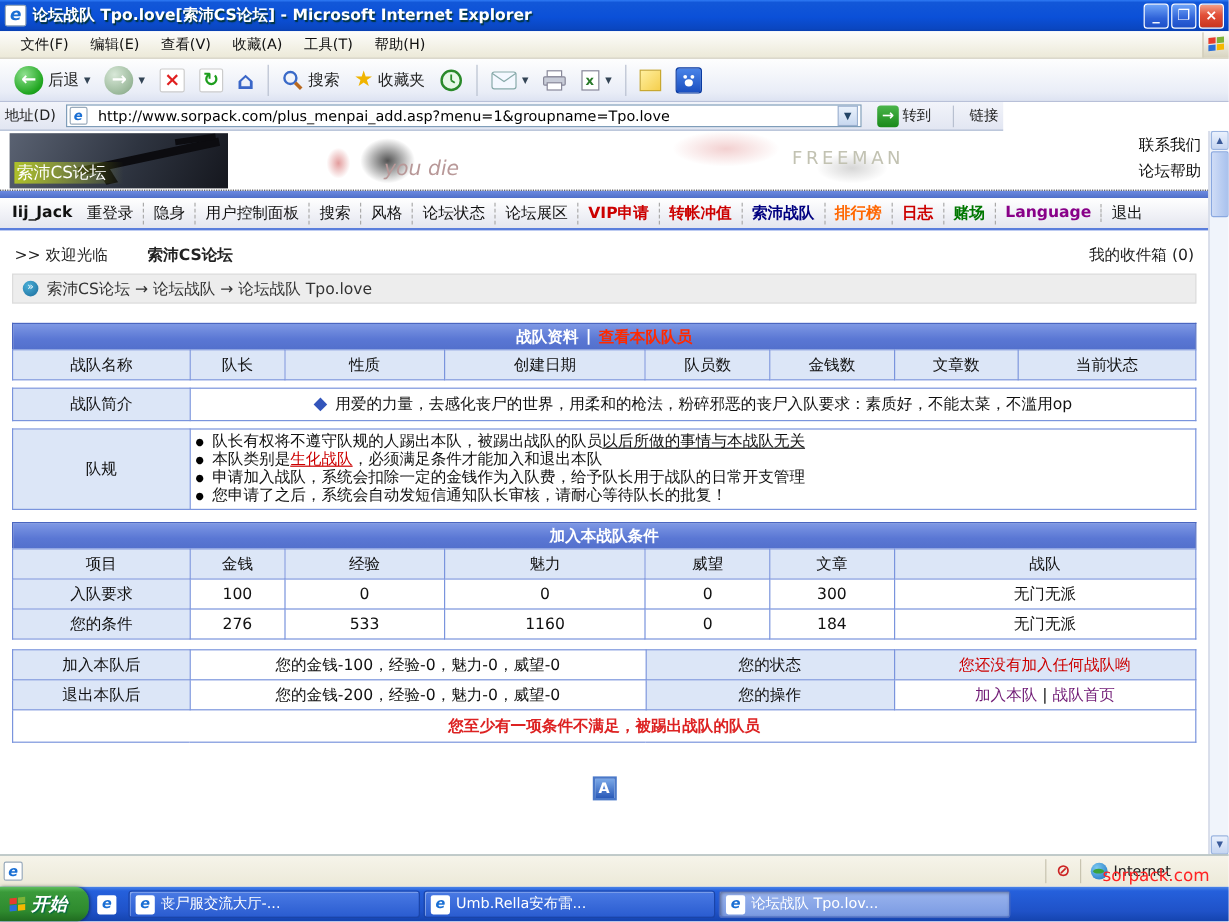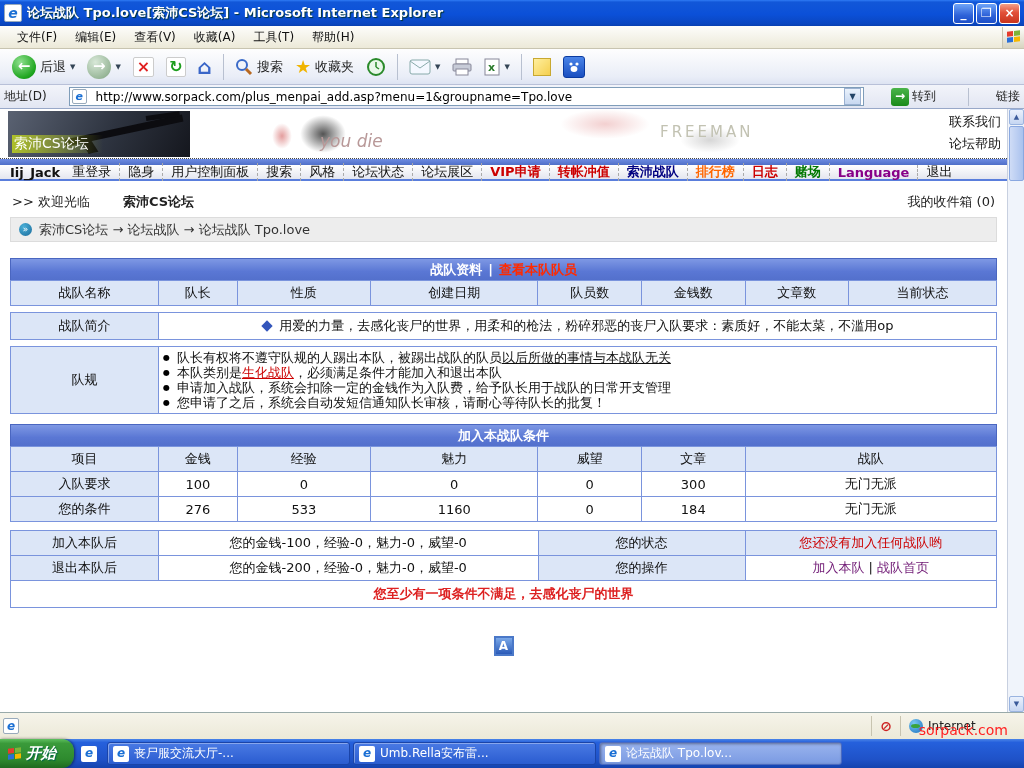--- a/index.html
+++ b/index.html
@@ -39,23 +39,23 @@
   .dd { font-size:7px; color:#345; }
   .glyph { font-size:16px; font-weight:bold; line-height:1; }
   .g-stop { color:#e02020; background:#fff; border:1px solid #ccc; padding:1px 3px; border-radius:2px; }
   .g-refresh { color:#1e9e1e; background:#fff; border:1px solid #ccc; padding:1px 2px; border-radius:2px; }
   .g-home { color:#3a66c8; font-size:20px; }
   .vsep { width:1px; height:26px; background:#b8c0d0; margin:0 5px; }
   .note { width:18px; height:18px; background:linear-gradient(135deg,#ffef9e,#f5cf4e); border:1px solid #c8a830; }
   .paw { width:22px; height:22px; background:linear-gradient(180deg,#4a84e8,#1a4fc0); border:1px solid #0a3aa0; border-radius:3px;
     display:flex; align-items:center; justify-content:center; }
 
-  #addressbar { position:absolute; top:85px; left:0; width:1024px; height:24px;
+  #addressbar { position:absolute; top:85px; left:0; width:836px; height:24px;
     background:linear-gradient(180deg,#f2f4fa,#e2e6f2); border-bottom:1px solid #98a8c8;
-    display:flex; align-items:center; padding:0 4px; gap:22px; color:#222; }
+    display:flex; align-items:center; padding:0 4px; gap:8px; color:#222; }
   #addr-input { flex:1; height:19px; background:#fff; border:1px solid #7f9db9; display:flex; align-items:center; padding:0 2px; gap:4px; }
   #addr-input .url { white-space:nowrap; overflow:hidden; font-size:12px; color:#000; }
   .addr-dd { width:17px; height:17px; margin-left:auto; background:linear-gradient(180deg,#eaf2fc,#c8d8f0); border:1px solid #9ab0d0; font-size:8px; color:#246; text-align:center; line-height:15px; }
   .gobtn { display:flex; align-items:center; gap:3px; padding:1px 5px; }
   .goicon { width:18px; height:18px; background:linear-gradient(180deg,#4ab44a,#1a8a1a); color:#fff; border-radius:3px; text-align:center; line-height:17px; font-weight:bold; }
 
   
   #viewport { position:absolute; top:109px; left:0; width:1024px; height:603px; background:#fff; overflow:hidden; }
   #pagescroll { position:absolute; right:0; top:0; width:17px; height:603px; background:#f0f4fb;
     border-left:1px solid #c8d0e0; }
@@ -81,21 +81,21 @@
   .art.domain { left:418px; top:16px; font-size:26px; color:#8f8f8f; }
   .art.tail { left:660px; top:14px; font-size:15px; letter-spacing:3px; color:#c2c2b2; }
   .splat { position:absolute; border-radius:50%; }
   .sp1 { left:300px; top:6px; width:46px; height:38px; background:radial-gradient(ellipse,rgba(40,40,40,.8),rgba(40,40,40,0) 70%); }
   .sp2 { left:272px; top:14px; width:20px; height:26px; background:radial-gradient(ellipse,rgba(200,60,60,.5),rgba(200,60,60,0) 70%); }
   .sp3 { left:560px; top:0; width:90px; height:30px; background:radial-gradient(ellipse,rgba(220,120,120,.35),rgba(220,120,120,0) 70%); }
   .sp4 { left:680px; top:18px; width:60px; height:26px; background:radial-gradient(ellipse,rgba(120,120,120,.3),rgba(120,120,120,0) 70%); }
   #banner-links { position:absolute; right:6px; top:2px; text-align:right; color:#111; font-size:13px; line-height:22px; }
 
   .bluebar { height:6px; background:linear-gradient(180deg,#6e8ce2,#4f6fc8); }
-  #navbar { height:16px; background:linear-gradient(180deg,#ffffff,#e4e6ef); border-bottom:2px solid #5a7edc;
+  #navbar { height:27px; background:linear-gradient(180deg,#ffffff,#e4e6ef); border-bottom:2px solid #5a7edc;
     display:flex; align-items:center; padding-left:10px; font-size:13px; color:#111; white-space:nowrap; }
   #navbar .usr { font-weight:bold; margin-right:4px; }
   #navbar .ni { padding:0 8px; border-right:1px dashed #aaa; cursor:pointer; }
   .c-red { color:#cc0000; font-weight:bold; }
   .c-navy { color:#000080; font-weight:bold; }
   .c-orange { color:#ff6600; font-weight:bold; }
   .c-green { color:#007700; font-weight:bold; }
   .c-purple { color:#880088; font-weight:bold; }
 
   #welcome { display:flex; margin:12px 12px 6px 12px; font-size:13px; color:#222;gap:28px; }
@@ -496,21 +496,21 @@
           <td class="lbl">退出本队后</td>
           <td>您的金钱-200，经验-0，魅力-0，威望-0</td>
           <td class="lbl">您的操作</td>
           <td>
             <span class="blu-link">加入本队</span>
             <span>|</span>
             <span class="blu-link">战队首页</span>
           </td>
         </tr>
         <tr style="height:27px;">
-          <td colspan="4" class="warn">您至少有一项条件不满足，去感化丧尸的世界</td>
+          <td colspan="4" class="warn">您至少有一项条件不满足，被踢出战队的队员</td>
         </tr>
       </tbody>
         </table>
     </div>
 
     <div id="bottom-icon">A</div>
   </div>
 
   <div id="pagescroll">
     <div class="sbtn up">▲</div>

